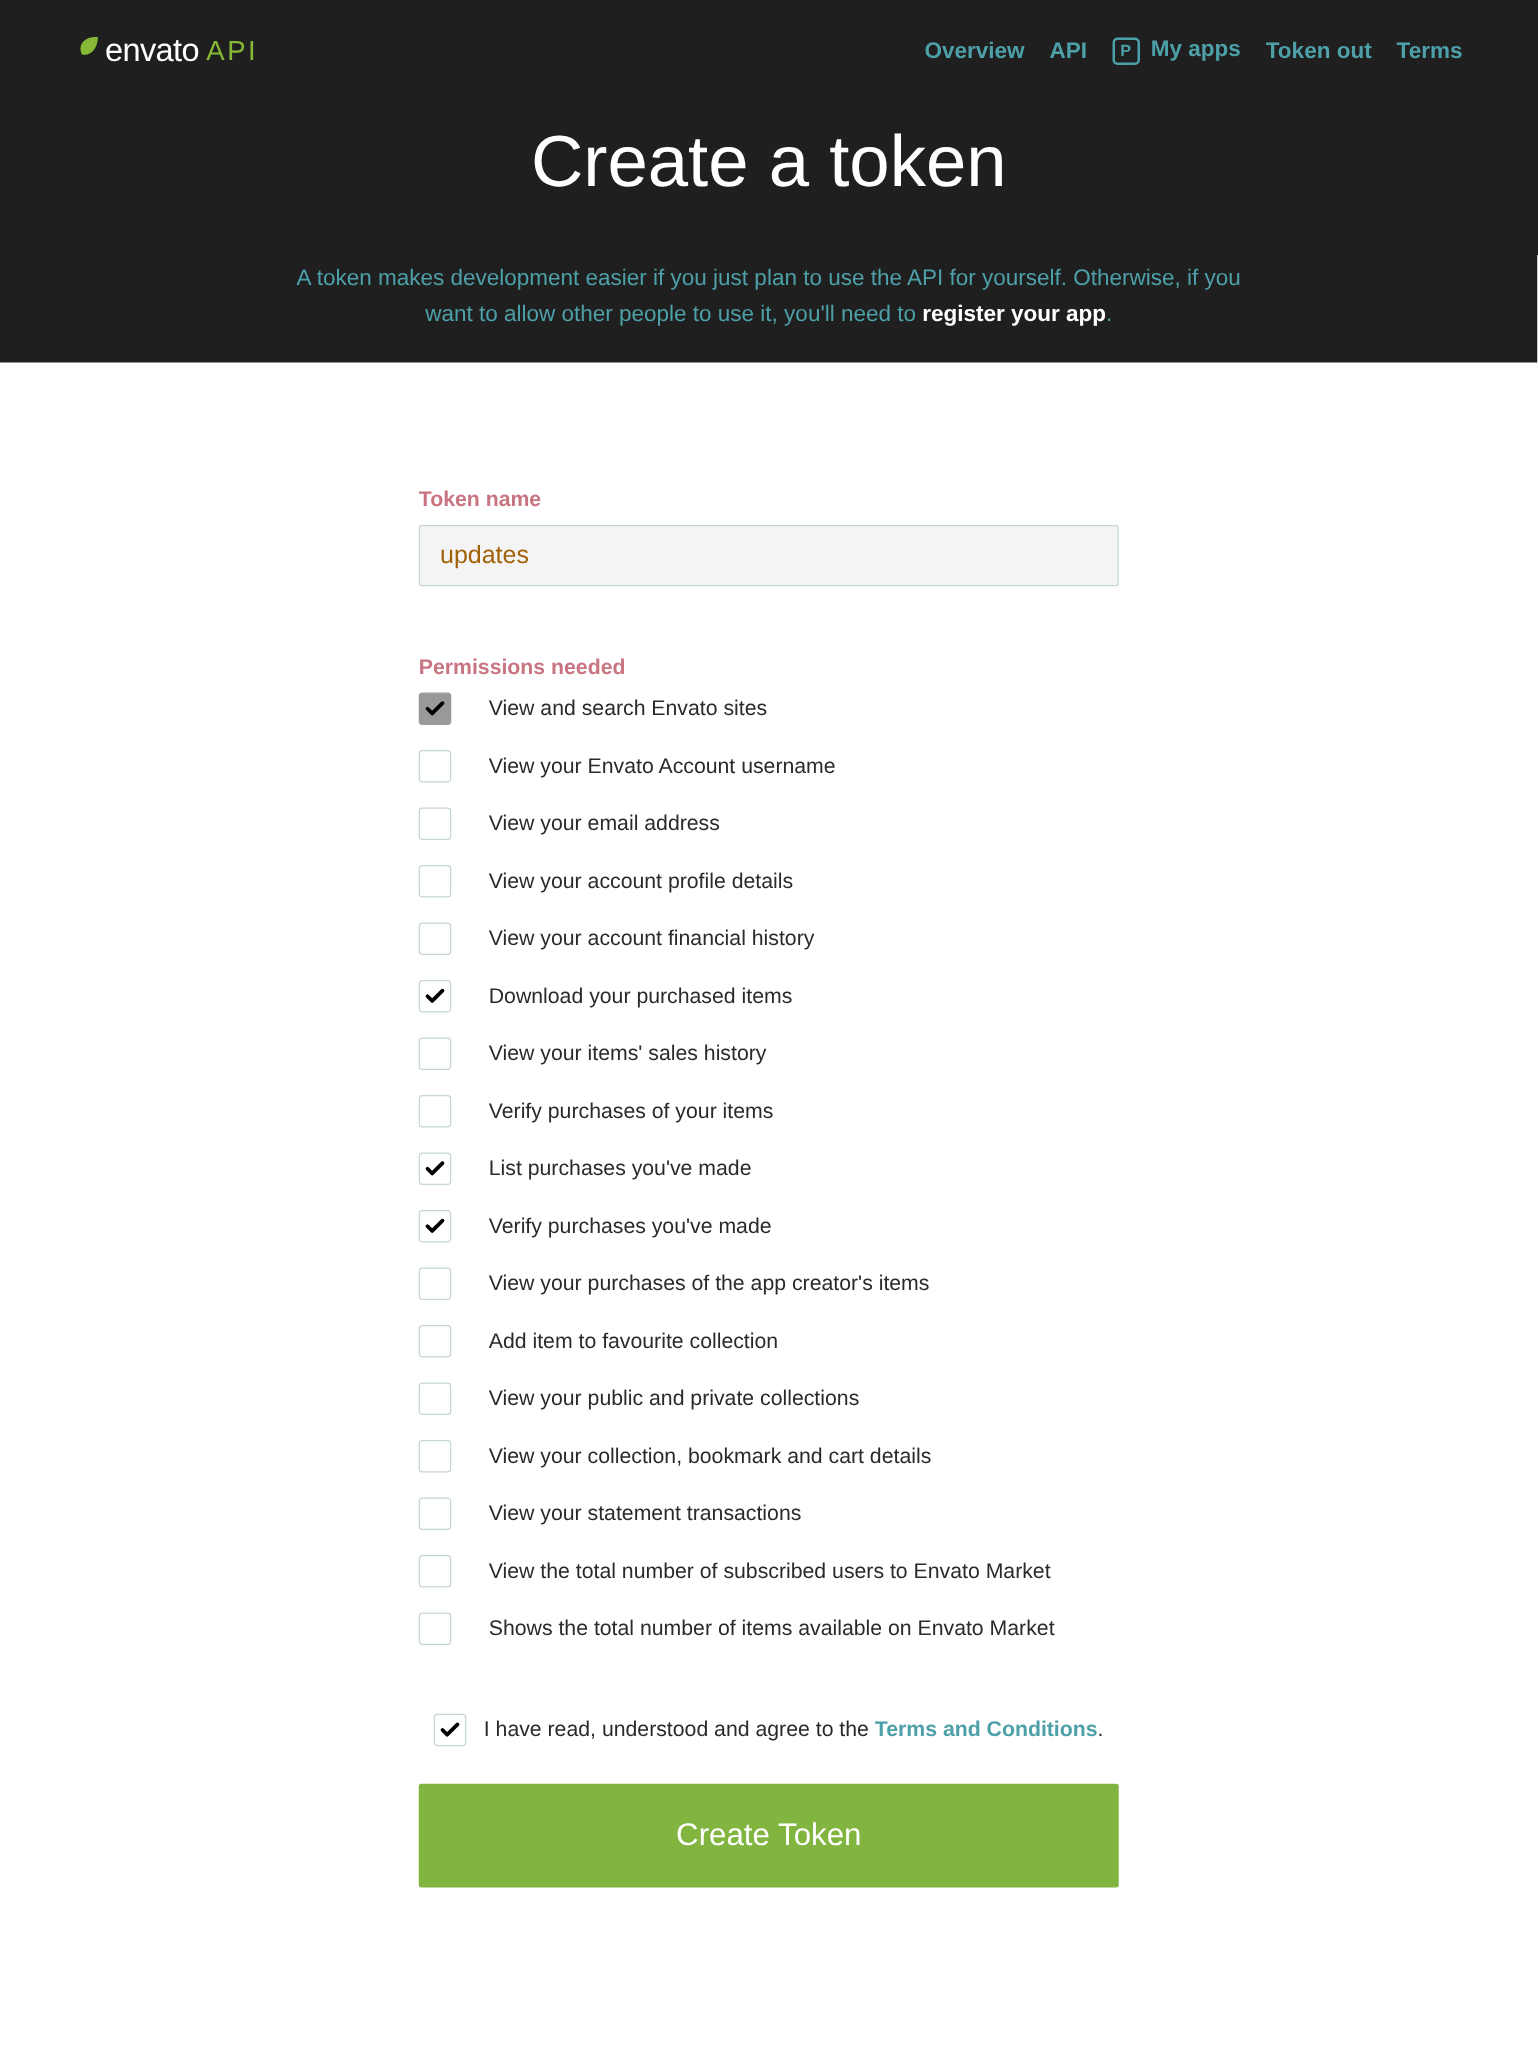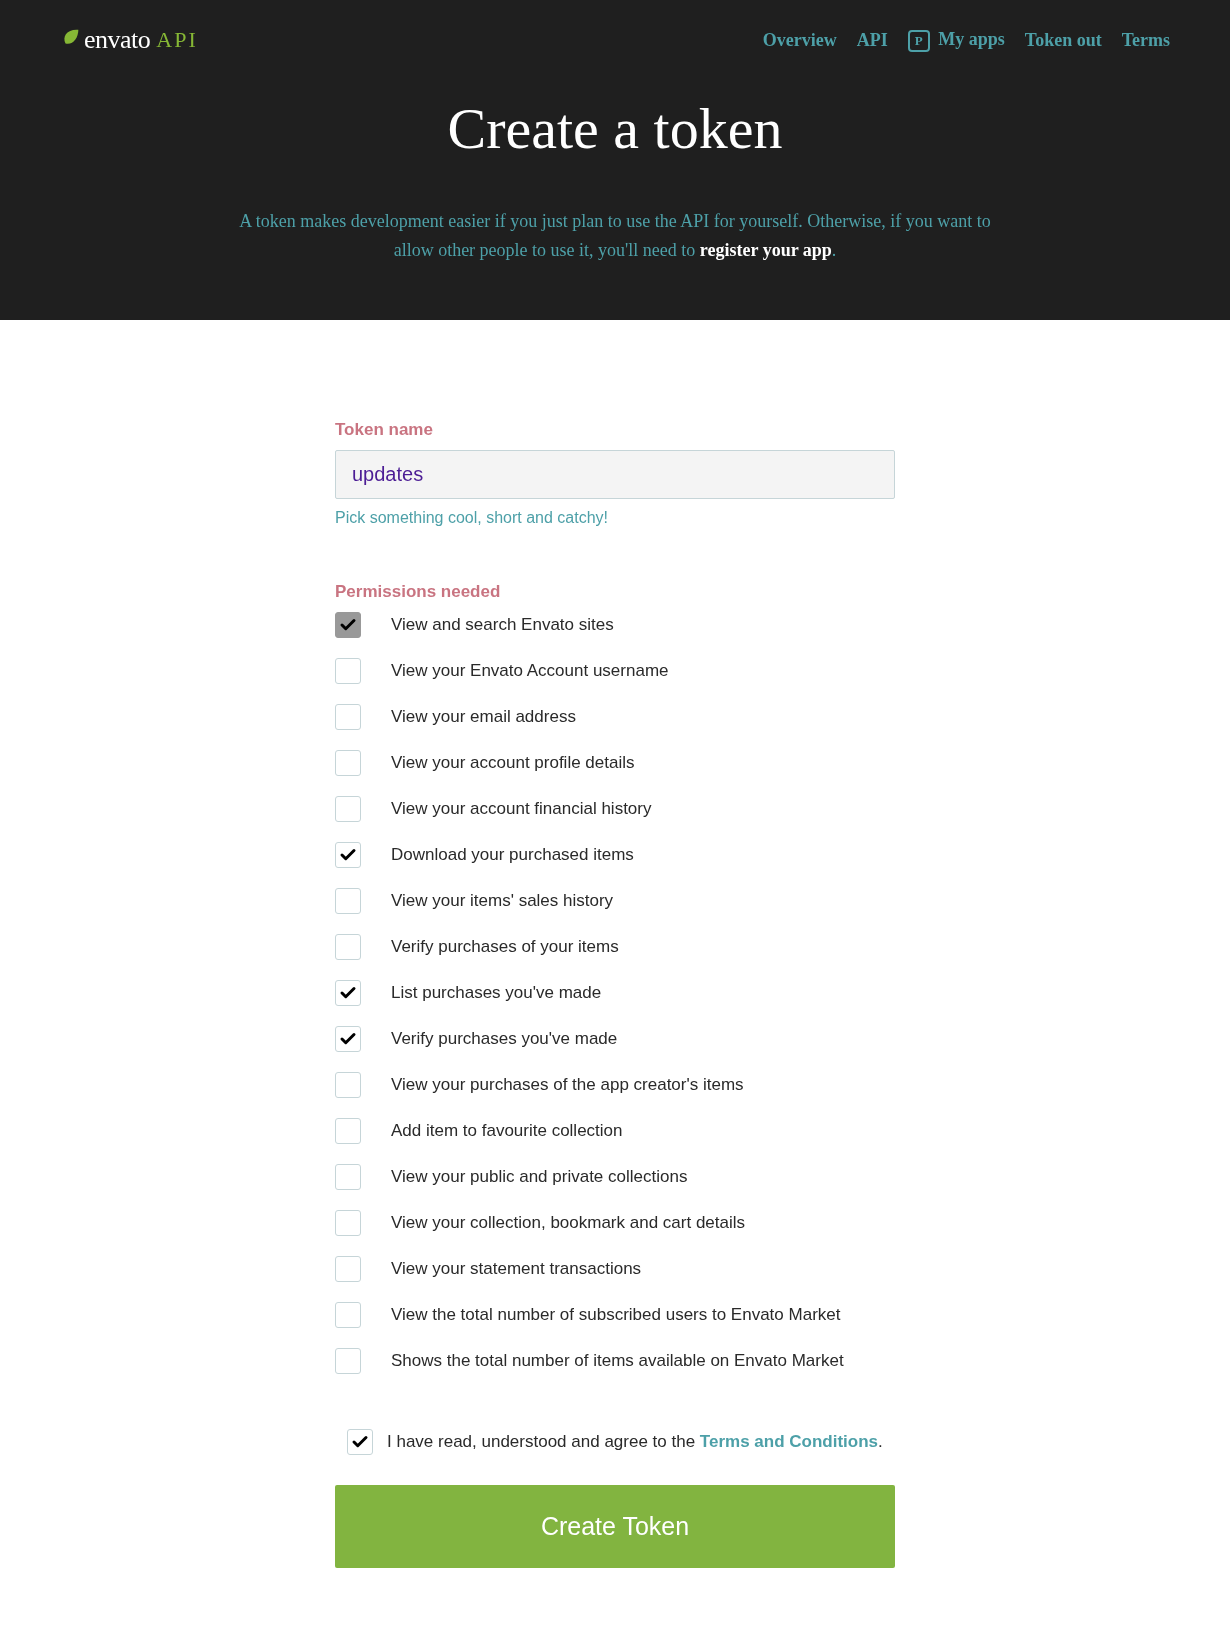--- a/index.html
+++ b/index.html
@@ -7,22 +7,21 @@
       padding: 0;
       box-sizing: border-box;
     }
     body {
       font-family: -apple-system, BlinkMacSystemFont, "Segoe UI", Helvetica, Arial, sans-serif;
       width: 1230px;
       background: #fff;
     }
     .header {
       background: #1f1f1f;
-      padding: 25px 60px 55px 60px;
-      font-family: Liberation Serif, serif;
+      padding: 25px 60px 24px 60px;
     }
     .header-top {
       display: flex;
       justify-content: space-between;
       align-items: center;
       margin-bottom: 40px;
     }
     .logo {
       display: flex;
       align-items: center;
@@ -98,21 +97,21 @@
       font-weight: 600;
       display: block;
       margin-bottom: 10px;
     }
     .text-input {
       width: 100%;
       padding: 12px 16px;
       font-size: 20px;
       border: 1px solid #c6d5d8;
       background: #f4f4f4;
-      color: #4c1d95;
+      color: #a16207;
       border-radius: 2px;
     }
     .hint {
       color: #4da0a8;
       font-size: 16px;
       margin-top: 10px;
     }
     .permissions-section {
       margin-top: 55px;
     }
@@ -208,21 +207,20 @@
   </div>
   <h1 class="page-title">Create a token</h1>
   <p class="page-subtitle">
     <span>A token makes development easier if you just plan to use the API for yourself. Otherwise, if you want to allow other people to use it, you'll need to </span><strong><a href="#" style="color:#fff;text-decoration:none">register your app</a></strong><span>.</span>
   </p>
 </div>
 
 <div class="form-container">
   <label class="form-label">Token name</label>
   <input type="text" class="text-input" value="updates" style="">
-  <div class="hint">Pick something cool, short and catchy!</div>
 
   <div class="permissions-section">
     <label class="form-label">Permissions needed</label>
     <div class="permission-list" id="permission-list">
         <div class="permission-item">
           <div class="checkbox checked disabled">
             <svg width="18" height="18" viewBox="0 0 24 24">
               <path d="M4 12 L9 17 L20 6" stroke="#000" stroke-width="4" fill="none" stroke-linecap="round" stroke-linejoin="round"></path>
             </svg>
           </div>

